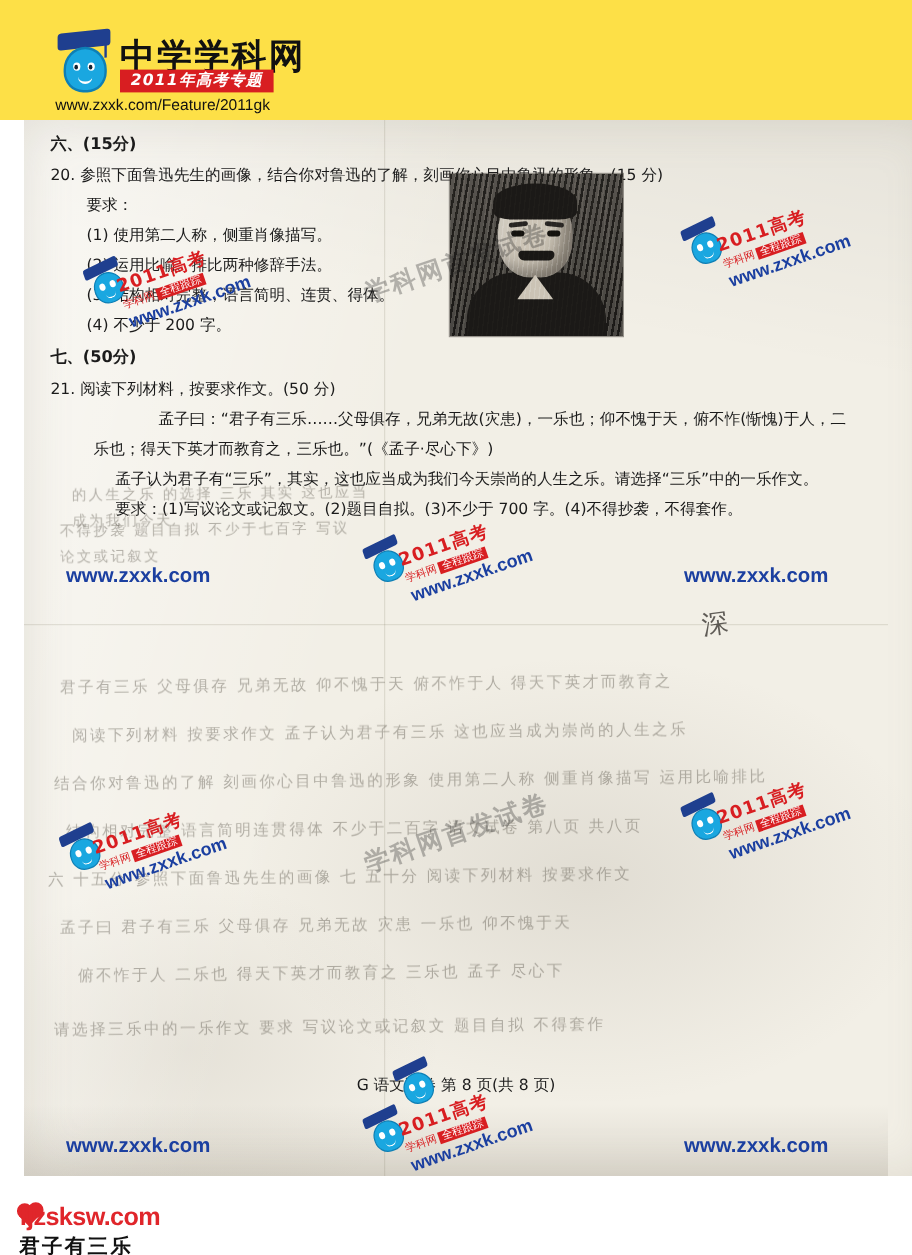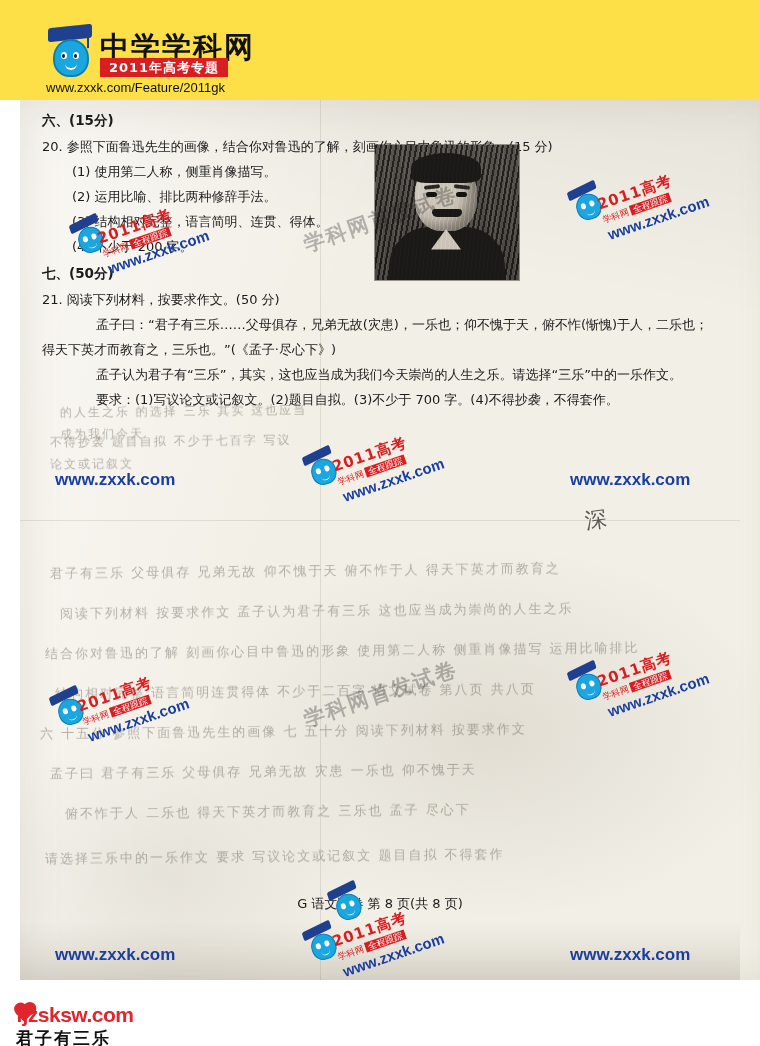--- a/index.html
+++ b/index.html
@@ -88,20 +88,21 @@
     position: absolute;
     left: 100px; top: 58px;
     width: 128px; height: 19px;
     background: #d81e21;
     color: #ffffff;
     font-size: 13px;
     font-weight: bold;
     letter-spacing: 1px;
     text-align: center;
     line-height: 19px;
+    font-style: italic;
   }
   #brand-url {
     position: absolute;
     left: 46px; top: 80px;
     font-size: 13px;
     color: #111111;
     font-family: "Liberation Sans", sans-serif;
   }
 
   
@@ -406,27 +407,28 @@
 </div>
 
 <div id="paper">
 
   <div class="fold-line" style="left:300px; top:0; width:1px; height:880px;"></div>
   <div class="fold-line" style="left:0; top:420px; width:720px; height:1px;"></div>
 
   <div id="exam-text">
     <div class="sec-head">六、(15分)</div>
     <div class="q-line">20. 参照下面鲁迅先生的画像，结合你对鲁迅的了解，刻画你心目中鲁迅的形象。(15 分)</div>
+    <div class="q-line indent1">要求：</div>
     <div class="q-line indent1 wrap-right">(1) 使用第二人称，侧重肖像描写。</div>
     <div class="q-line indent1 wrap-right">(2) 运用比喻、排比两种修辞手法。</div>
     <div class="q-line indent1 wrap-right">(3) 结构相对完整，语言简明、连贯、得体。</div>
     <div class="q-line indent1 wrap-right">(4) 不少于 200 字。</div>
     <div class="sec-head" style="margin-top:2px;">七、(50分)</div>
     <div class="q-line">21. 阅读下列材料，按要求作文。(50 分)</div>
-    <div class="q-line" style="text-indent:54px;">孟子曰：“君子有三乐……父母俱存，兄弟无故(灾患)，一乐也；仰不愧于天，俯不怍(惭愧)于人，二乐也；得天下英才而教育之，三乐也。”(《孟子·尽心下》)</div>
+    <div class="q-line" style="text-indent:54px;margin-left:36px;">孟子曰：“君子有三乐……父母俱存，兄弟无故(灾患)，一乐也；仰不愧于天，俯不怍(惭愧)于人，二乐也；得天下英才而教育之，三乐也。”(《孟子·尽心下》)</div>
     <div class="q-line" style="text-indent:54px;">孟子认为君子有“三乐”，其实，这也应当成为我们今天崇尚的人生之乐。请选择“三乐”中的一乐作文。</div>
     <div class="q-line" style="text-indent:54px;">要求：(1)写议论文或记叙文。(2)题目自拟。(3)不少于 700 字。(4)不得抄袭，不得套作。</div>
   </div>
 
   <div id="portrait">
     <div class="pz-bg"></div>
     <div class="pz-body"></div>
     <div class="pz-head"></div>
     <div class="pz-hair"></div>
     <div class="pz-brow l"></div>

